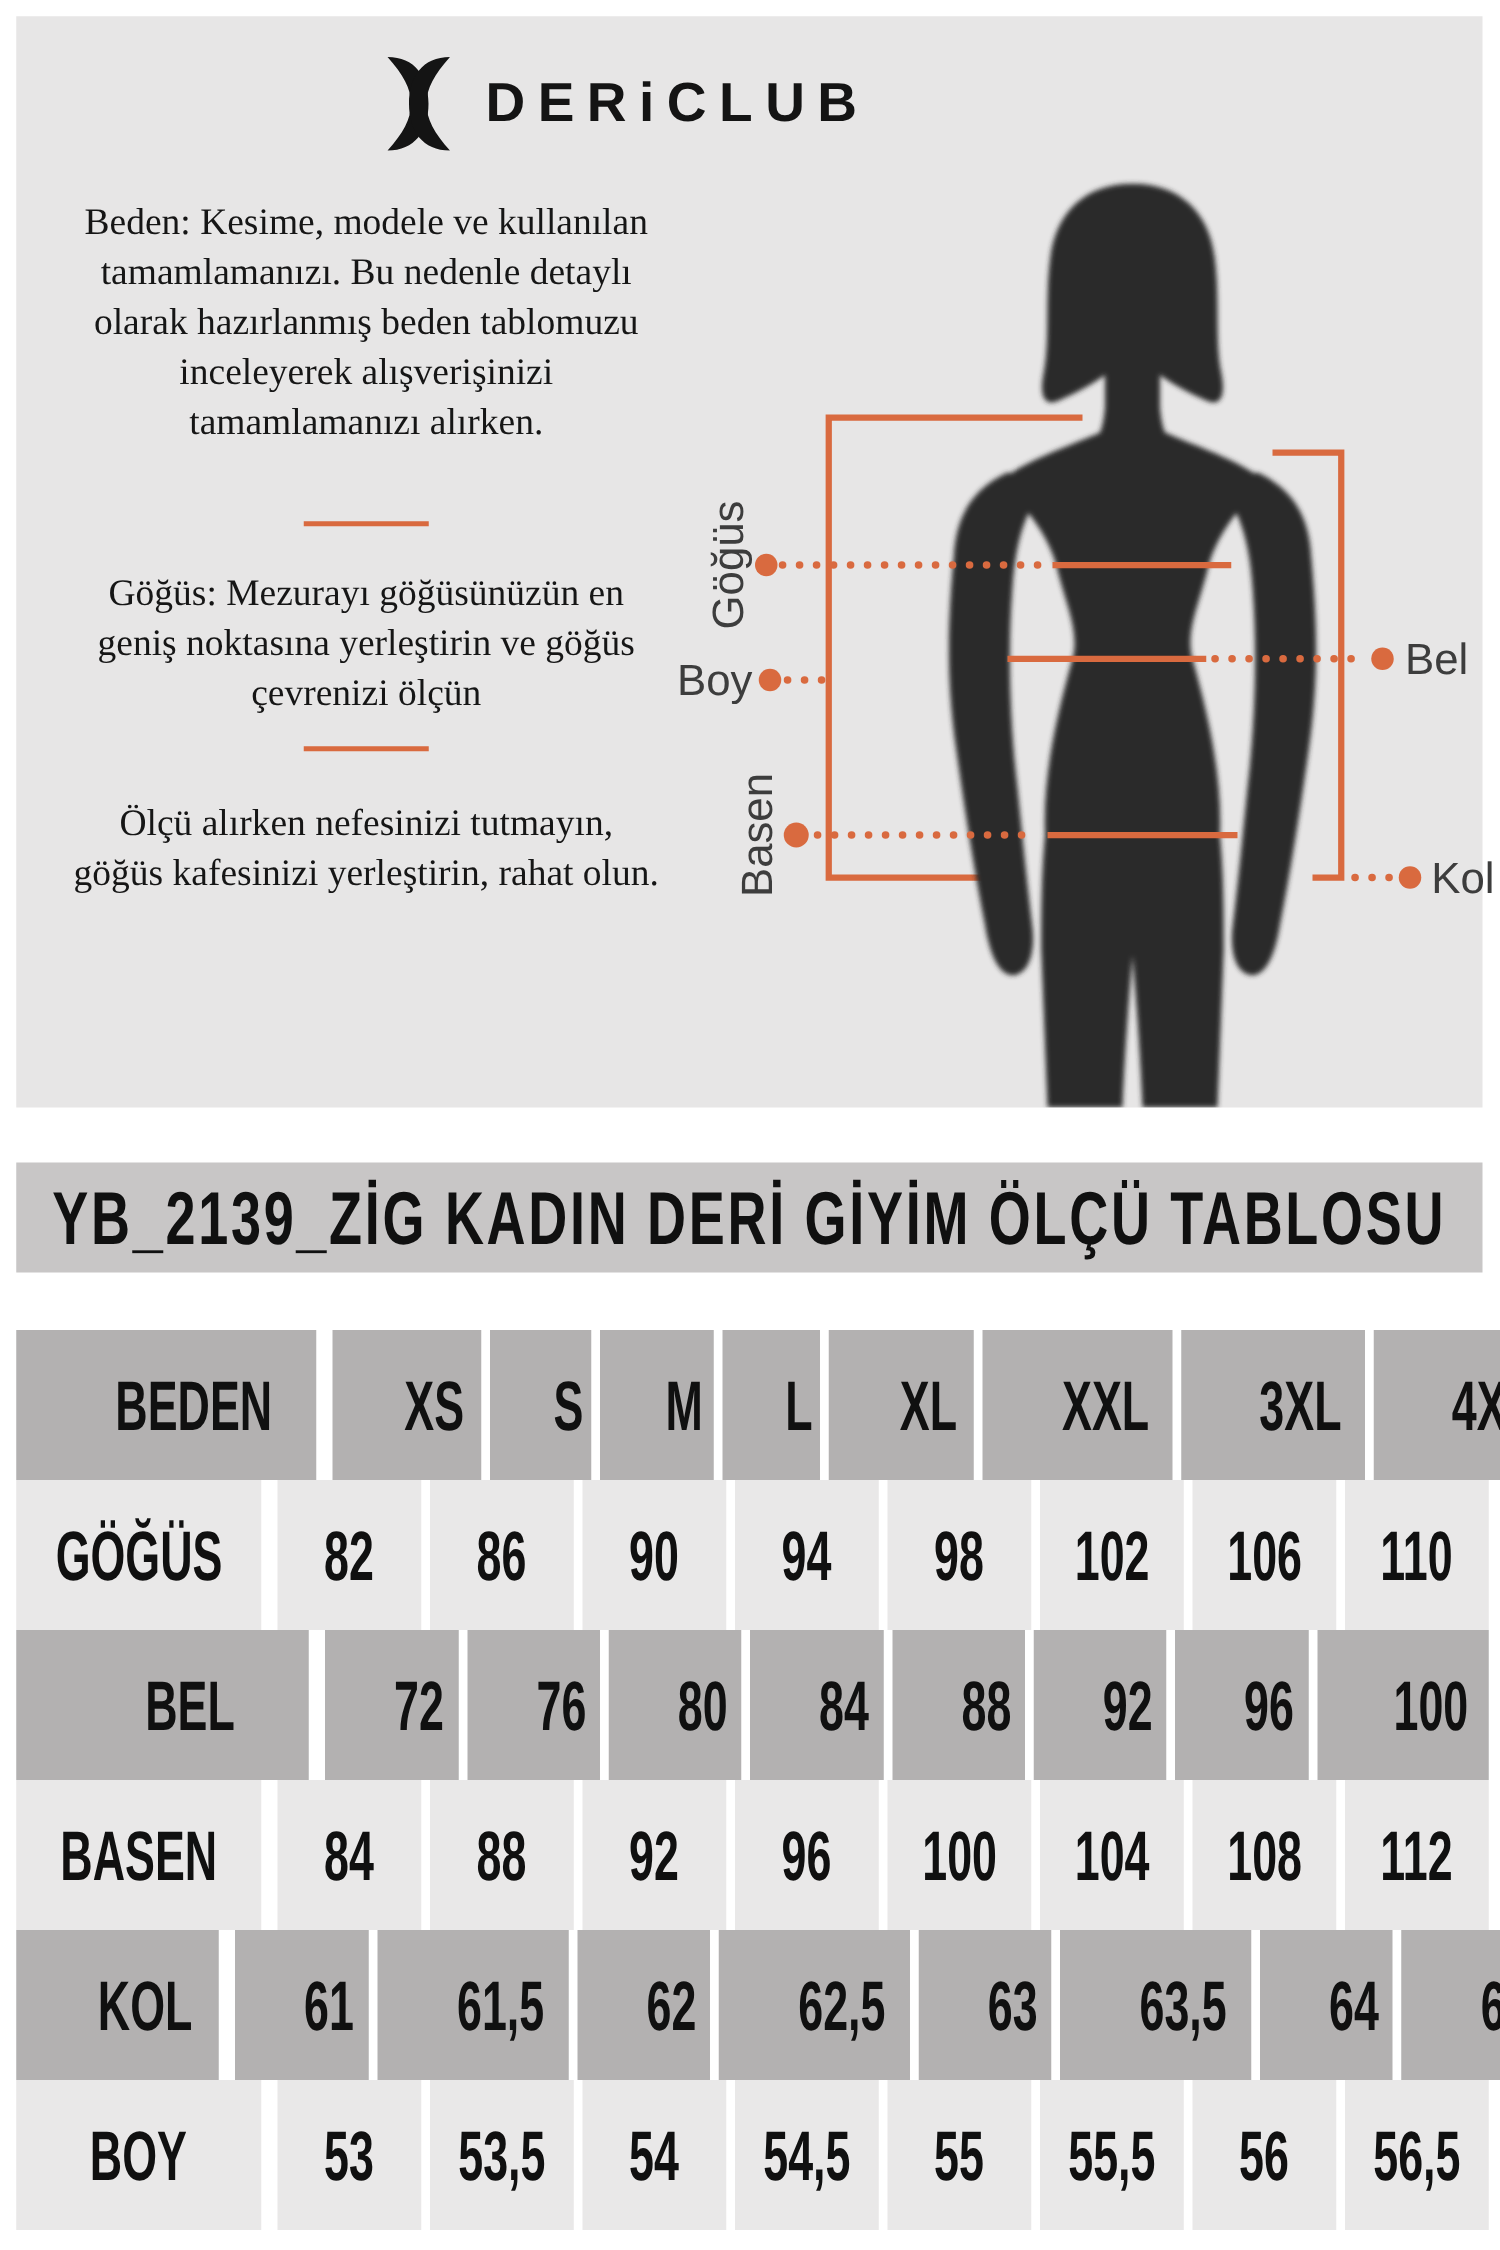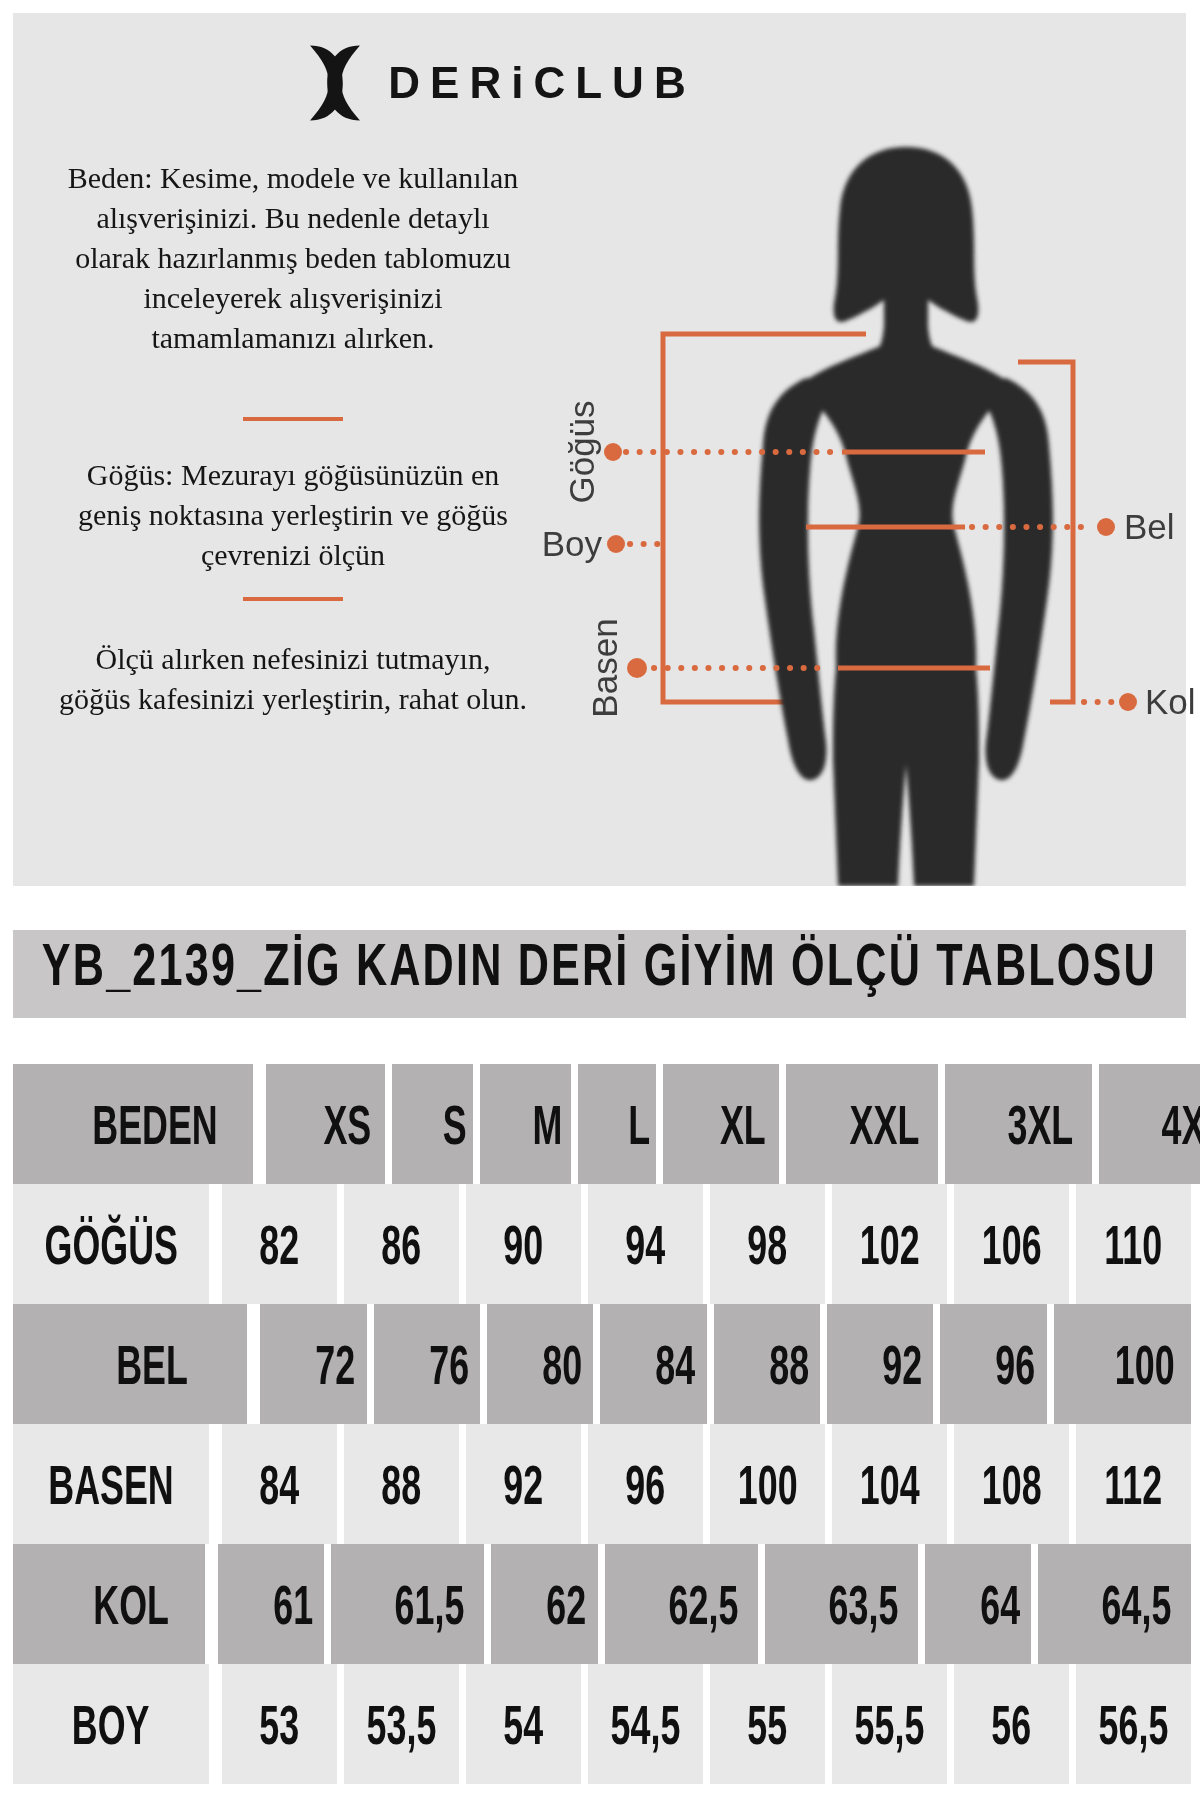--- a/index.html
+++ b/index.html
@@ -19,21 +19,21 @@
   .divider{width:100px;height:4px;background:#d96a3f;margin:0 auto;}
   .div1{margin-top:59px;margin-bottom:34px;}
   .div2{margin-top:22px;margin-bottom:38px;}
 
   
   .figure{position:absolute;left:540px;top:120px;width:660px;height:766px;}
   .fig-label{font-family:"Liberation Sans",sans-serif;font-size:35px;fill:#3d3d3d;}
 
   
   .title-bar{position:absolute;left:13px;top:930px;width:1173px;height:88px;background:#c8c6c6;
-             display:flex;justify-content:center;}
+             display:flex;align-items:center;justify-content:center;}
   .cond{display:inline-block;transform:scaleX(0.64);white-space:nowrap;font-weight:700;color:#101010;}
   .title-text{font-size:60px;letter-spacing:3px;transform:scaleX(0.72);}
 
   
   .size-table{position:absolute;left:13px;top:1064px;width:1178px;}
   .trow{display:flex;height:120px;}
   .cell{display:flex;align-items:center;justify-content:center;}
   .cell.label{width:196px;margin-right:13px;}
   .cell.data{flex:1;margin-right:7px;text-align:center;}
   .cell.data:last-child{margin-right:0;}
@@ -52,21 +52,21 @@
       <svg class="logo-icon" viewBox="0 0 100 100">
         <path d="M 18,2 C 46,2 60,22 60,50 C 60,78 46,98 18,98 C 34,80 42,66 42,50 C 42,34 34,20 18,2 Z" fill="#141414"></path>
         <path d="M 82,2 C 54,2 40,22 40,50 C 40,78 54,98 82,98 C 66,80 58,66 58,50 C 58,34 66,20 82,2 Z" fill="#141414"></path>
       </svg>
       <span class="logo-text">DERiCLUB</span>
     </div>
 
     <div class="info-col">
       <div>
         <div>Beden: Kesime, modele ve kullanılan</div>
-        <div>alışverişinizi. Bu nedenle detaylı</div>
+        <div>tamamlamanızı. Bu nedenle detaylı</div>
         <div>olarak hazırlanmış beden tablomuzu</div>
         <div>inceleyerek alışverişinizi</div>
         <div>tamamlamanızı alırken.</div>
       </div>
       <div class="divider div1"></div>
       <div>
         <div>Göğüs: Mezurayı göğüsünüzün en</div>
         <div>geniş noktasına yerleştirin ve göğüs</div>
         <div>çevrenizi ölçün</div>
       </div>
@@ -301,20 +301,23 @@
       <div class="cell data">
           <span class="cond">61,5</span>
         </div>
       <div class="cell data">
           <span class="cond">62</span>
         </div>
       <div class="cell data">
           <span class="cond">62,5</span>
         </div>
       <div class="cell data">
+          <span class="cond">63</span>
+        </div>
+      <div class="cell data">
           <span class="cond">63,5</span>
         </div>
       <div class="cell data">
           <span class="cond">64</span>
         </div>
       <div class="cell data">
           <span class="cond">64,5</span>
         </div>
     </div>
 

